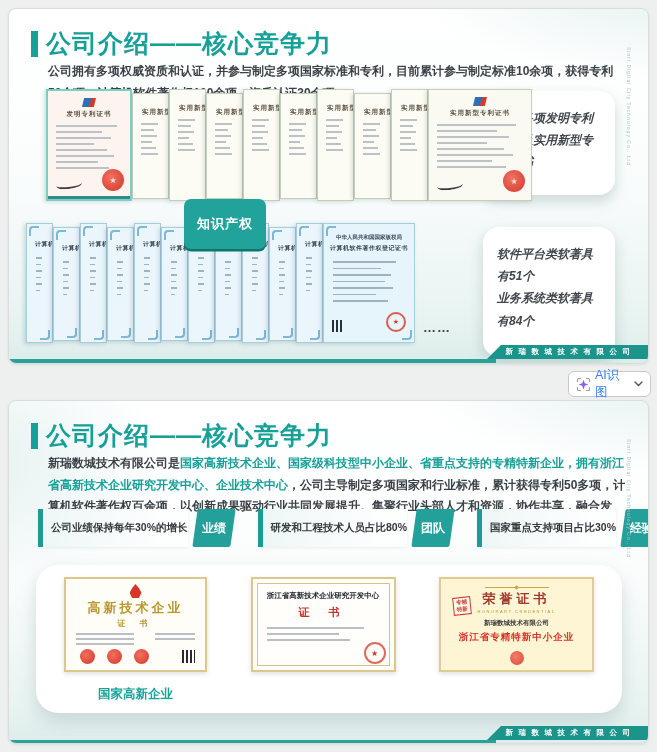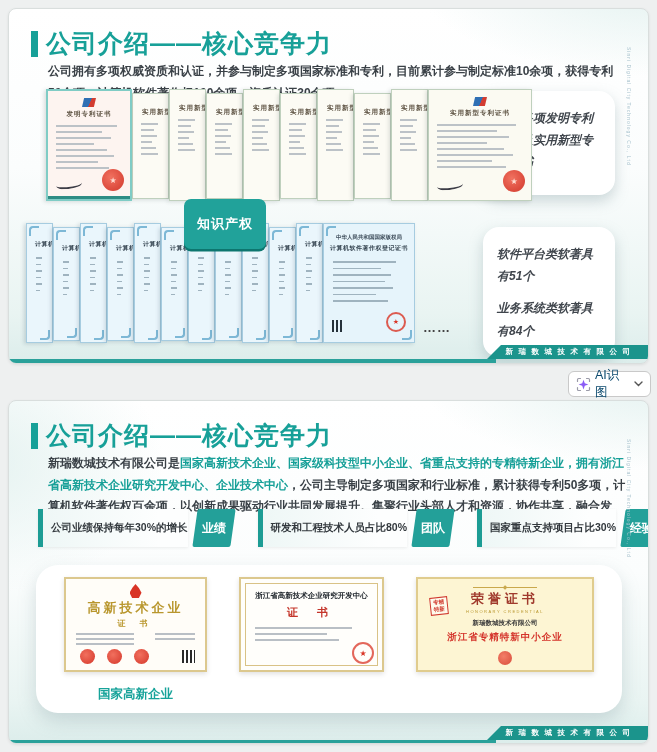--- a/index.html
+++ b/index.html
@@ -86,37 +86,37 @@
 
   .ip-badge { position:absolute; left:175px; top:190px; z-index:5; background:#21a29a; color:#fff;
               font-size:13px; font-weight:700; padding:16px 13px; border-radius:7px;
               box-shadow:0 2.5px 0 #0d766f; letter-spacing:1px; }
 
   .note-card { position:absolute; left:474px; width:132px; background:#fff; border-radius:16px;
                box-shadow:0 6px 14px rgba(130,155,160,.38); padding:16px 14px;
                font-size:12px; font-weight:700; font-style:italic; color:#40464d; line-height:1.85; }
   .note-card.card1 { top:82px; height:104px; }
   .note-card.card2 { top:218px; height:130px; }
-  .note-card.card2 p + p { margin-top:10px; }
+  .note-card.card2 p + p { }
 
   
   .footer-band { position:absolute; right:0; width:161px; height:14px; background:#1b948c;
                  clip-path:polygon(14px 0,100% 0,100% 100%,0 100%);
                  display:flex; align-items:center; justify-content:center; }
   .footer-band span { color:#fff; font-size:7.5px; font-weight:700; letter-spacing:5.5px; white-space:nowrap;
                       padding-left:6px; }
   .footer-line { position:absolute; left:0; width:487px; height:4.5px; background:#2aa19a; }
   .slide1 .footer-band { top:336px; } .slide1 .footer-line { top:350px; }
   .slide2 .footer-band { top:325px; } .slide2 .footer-line { top:339px; }
 
   
   .ai-btn { position:absolute; left:568px; top:371px; width:83px; height:26px; background:#fff;
             border:1.5px solid #c9c9c9; border-radius:6px; display:flex; align-items:center;
             gap:4px; padding:0 7px; cursor:pointer; }
-  .ai-btn .label { font-size:12.5px; color:#0c4a6e; }
+  .ai-btn .label { font-size:12.5px; color:#3b82f6; }
   .ai-icon svg, .chev svg { display:block; }
 
   
   .stats-row { position:absolute; left:17px; top:108px; width:607px; display:flex; gap:13px; }
   .stat { flex:1; display:flex; align-items:stretch; height:38px;margin-left:12px; }
   .stat-bar { flex:1; border-left:5px solid #1c9c94; background:linear-gradient(90deg,#eef7f6 0%,#fdfefe 80%);
               box-shadow:0 1px 3px rgba(0,0,0,.07); display:flex; align-items:center; }
   .stat-bar span { padding-left:8px; font-size:10.5px; font-weight:700; color:#32383d; white-space:nowrap; }
   .stat-tag { width:38px; margin-left:7px; background:#23a099; color:#fff; font-size:12px; font-weight:700;
               display:flex; align-items:center; justify-content:center; transform:skewX(-8deg); border-radius:2px; }
@@ -124,21 +124,21 @@
 
   
   .cert-card { position:absolute; left:27px; top:164px; width:586px; height:148px; background:#fff;
                border-radius:22px; box-shadow:0 8px 18px rgba(120,145,150,.28);
                display:flex; justify-content:space-between; padding:12px 28px 0; }
   .certfig { display:flex; flex-direction:column; align-items:center; }
   .bigcert { position:relative; height:95px; border:2px solid #dcc88e; background:#fffdf8;
              box-shadow:0 2px 5px rgba(0,0,0,.12); overflow:hidden; }
   .bigcert.a { width:143px; }
   .bigcert.b { width:145px; background:#fffefb; }
-  .bigcert.c { width:178px; background:#fdf5d3; border-color:#e0cc8e; }
+  .bigcert.c { width:155px; background:#fdf5d3; border-color:#e0cc8e; }
   .caption { margin-top:15px; text-align:center; font-size:12.5px; font-weight:700; color:#17a39a; line-height:1.25; }
 
   .flame { width:12px; height:14px; margin:5px auto 0; background:#d93425;
            clip-path:polygon(50% 0,78% 28%,100% 62%,78% 100%,22% 100%,0 62%,24% 26%); }
   .a-title { text-align:center; font-size:13px; font-weight:700; color:#b9972e; letter-spacing:3px; margin-top:1px; }
   .a-sub { text-align:center; font-size:8px; font-weight:700; color:#b9972e; letter-spacing:6px; margin-top:1px; }
   .a-lines { display:flex; justify-content:space-between; margin:4px 10px 0; }
   .a-lines .col i { display:block; height:1.5px; background:#b9bfc5; margin-bottom:3.5px; }
   .a-lines .col:nth-child(1) i { width:58px; } .a-lines .col:nth-child(2) i { width:40px; }
   .a-seals { position:absolute; bottom:6px; left:14px; display:flex; gap:12px; align-items:center; }

